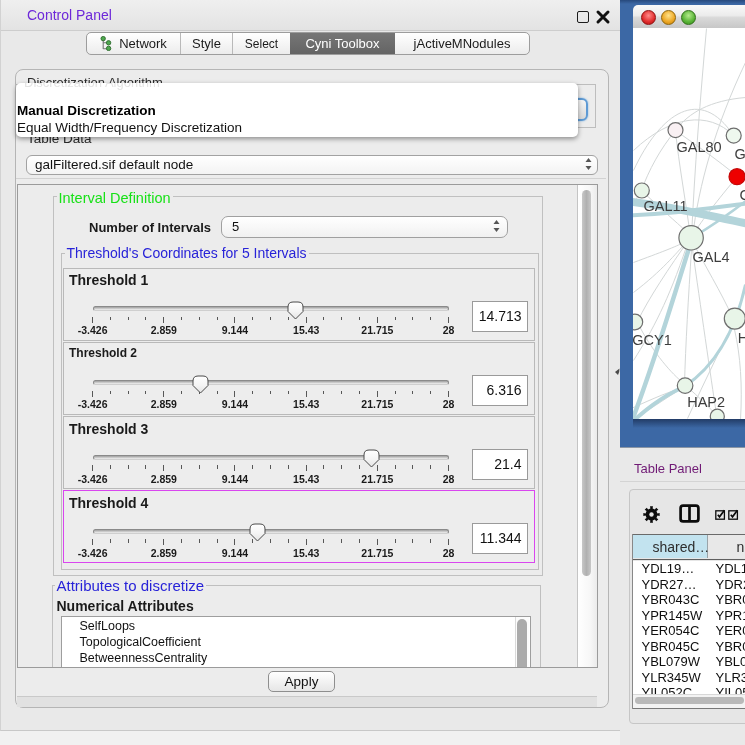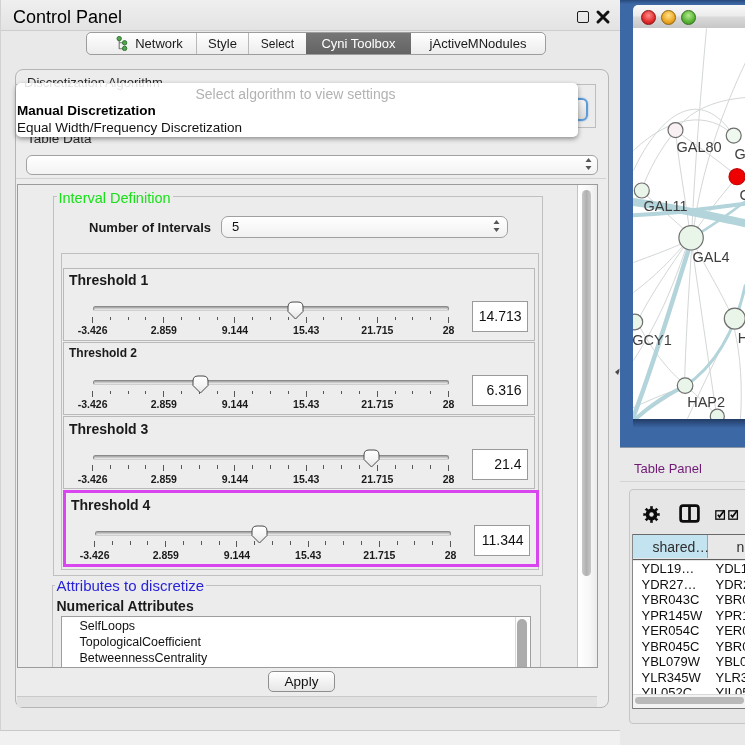--- a/index.html
+++ b/index.html
@@ -8,27 +8,27 @@
   .abs{position:absolute;}
   .grouplbl{position:absolute;background:#ececec;padding:0 2px;font-size:14px;line-height:14px;}
 </style>
 </head>
 <body>
 <div id="root">
 
   <div class="abs" id="leftwin" style="left:0;top:0;width:620px;height:729.5px;background:#e9e9e9;border-bottom:1px solid #c8c8c8;border-left:1px solid #d2d2d2;">
 
     <div class="abs" style="left:0;top:0;width:620px;height:30px;background:linear-gradient(#efefef,#e3e3e3);border-bottom:1px solid #cdcdcd;"></div>
-    <div class="abs" style="left:12px;top:7px;font-size:18px;color:#000000;">Control Panel</div>
+    <div class="abs" style="left:26px;top:7px;font-size:14px;color:#6d28d9;">Control Panel</div>
     <div class="abs" style="left:576px;top:11px;width:10px;height:10px;border:1.6px solid #1c1c1c;border-radius:2px;"></div>
     <svg class="abs" style="left:594px;top:9px;" width="16" height="16" viewBox="0 0 16 16">
       <path d="M3 3 L13 13 M13 3 L3 13" stroke="#111" stroke-width="3" stroke-linecap="round"></path>
     </svg>
 
-    <div class="abs" style="left:85px;top:32px;width:442px;height:21px;border:1px solid #9d9d9d;border-radius:5px;background:linear-gradient(#ffffff,#ececec);overflow:hidden;display:flex;padding-left:16px;">
+    <div class="abs" style="left:85px;top:32px;width:442px;height:21px;border:1px solid #9d9d9d;border-radius:5px;background:linear-gradient(#ffffff,#ececec);overflow:hidden;display:flex;">
       <div style="width:93px;display:flex;align-items:center;justify-content:center;font-size:13px;color:#1a1a1a;">
         <svg width="12" height="15" viewBox="0 0 12 15" style="margin-right:7px;">
           <path d="M3.2 3 L3.2 13 M3.2 6.8 L8.3 6.8 M3.2 12.8 L8.3 12.8" stroke="#777" stroke-width="1.1" fill="none"></path>
           <circle cx="3.2" cy="2.6" r="2.2" fill="#4fa84f" stroke="#2e6b2e" stroke-width="0.9"></circle>
           <circle cx="8.6" cy="6.8" r="2.2" fill="#4fa84f" stroke="#2e6b2e" stroke-width="0.9"></circle>
           <circle cx="8.6" cy="12.4" r="2.2" fill="#4fa84f" stroke="#2e6b2e" stroke-width="0.9"></circle>
         </svg>Network</div>
       <div style="width:0;border-left:1px solid #b9b9b9;"></div>
       <div style="width:51px;display:flex;align-items:center;justify-content:center;font-size:13px;color:#1a1a1a;">Style</div>
       <div style="width:0;border-left:1px solid #b9b9b9;"></div>
@@ -40,20 +40,21 @@
     <div class="abs" style="left:14px;top:69px;width:592px;height:637px;border:1px solid #b5b5b5;border-radius:8px;background:#ececec;"></div>
     <div class="abs" style="left:16px;top:696px;width:580px;height:10.3px;background:#e1e1e1;border-top:1px solid #c9c9c9;"></div>
 
     <div class="abs" style="left:14px;top:84px;width:579px;height:42px;border:1px solid #bdbdbd;"></div>
     <div class="abs" style="left:24px;top:75px;font-size:13px;color:#2a2a2a;background:#ececec;padding:0 2px;">Discretization Algorithm</div>
 
     <div class="abs" style="left:568px;top:98px;width:15px;height:19px;border:2.5px solid #5e9ad4;border-radius:6px;background:linear-gradient(#f5f5f5,#d9d9d9);box-shadow:0 0 2px #79b2e2;"></div>
 
     <div class="abs" style="left:26px;top:131px;font-size:13.5px;color:#2a2a2a;">Table Data</div>
     <div class="abs" style="left:25px;top:155px;width:570px;height:18px;border:1px solid #a2a2a2;border-radius:6px;background:linear-gradient(#ffffff,#f3f3f3);"></div>
+    <div class="abs" style="left:34px;top:156.5px;font-size:13.5px;color:#111;">galFiltered.sif default node</div>
     <svg class="abs" style="left:583px;top:157px;" width="9" height="14" viewBox="0 0 9 14">
       <path d="M4.5 1 L7.5 5 L1.5 5 Z" fill="#555"></path>
         <path d="M4.5 13 L1.5 9 L7.5 9 Z" fill="#555"></path>
     </svg>
     <div class="abs" style="left:15px;top:177.5px;width:590px;height:1px;background:#d2d2d2;"></div>
 
     <div class="abs" id="scrollpane" style="left:16px;top:183.5px;width:578.5px;height:482px;border:1px solid #9b9b9b;background:#ececec;overflow:hidden;">
 
       <div class="abs" style="left:559px;top:0;width:19.5px;height:482px;background:linear-gradient(to right,#ffffff,#f7f7f7 60%,#e9e9e9);border-left:1px solid #c4c4c4;"></div>
       <div class="abs" style="left:564px;top:5.5px;width:9px;height:386px;border-radius:4.5px;background:linear-gradient(to right,#c7c7c7,#b0b0b0 50%,#c7c7c7);"></div>
@@ -63,20 +64,21 @@
 
       <div class="abs" style="left:71px;top:35px;font-size:13px;font-weight:bold;color:#1a1a1a;">Number of Intervals</div>
       <div class="abs" style="left:203px;top:31.5px;width:285px;height:20px;border:1px solid #a0a0a0;border-radius:7px;background:linear-gradient(#ffffff,#f1f1f1);"></div>
       <div class="abs" style="left:214px;top:34.5px;font-size:13px;color:#111;">5</div>
       <svg class="abs" style="left:474px;top:34.5px;" width="9" height="14" viewBox="0 0 9 14">
         <path d="M4.5 1 L7.5 5 L1.5 5 Z" fill="#555"></path>
           <path d="M4.5 13 L1.5 9 L7.5 9 Z" fill="#555"></path>
       </svg>
 
       <div class="abs" style="left:42.5px;top:68.5px;width:476px;height:315px;border:1px solid #bfbfbf;"></div>
+      <div class="grouplbl" style="left:46.5px;top:61.5px;color:#2823d8;">Threshold's Coordinates for 5 Intervals</div>
 
       <div class="abs" style="left:45px;top:83px;width:469.5px;height:71px;border:1px solid #b9b9b9;background:#ededed;">
         <div class="abs" style="left:5px;top:3.5px;font-size:14px;font-weight:bold;color:#1a1a1a;">Threshold 1</div>
         <div class="abs" style="left:28.5px;top:37.5px;width:354px;height:3px;border:1px solid #8a8a8a;border-bottom-color:#cfcfcf;border-radius:3px;background:linear-gradient(#9e9e9e,#dadada 70%,#f0f0f0);"></div>
         <div class="abs" style="left:28.1px;top:48px;width:358px;height:3.5px;background:repeating-linear-gradient(to right,#575757 0 1px,transparent 1px 17.8px);"></div>
         <div class="abs" style="left:28.1px;top:48px;width:358px;height:6px;background:repeating-linear-gradient(to right,#575757 0 1px,transparent 1px 71.2px);"></div>
         <div class="abs" style="left:-1.4px;top:55.5px;width:60px;text-align:center;font-size:10.5px;font-weight:bold;color:#1a1a1a;">-3.426</div>
         <div class="abs" style="left:69.8px;top:55.5px;width:60px;text-align:center;font-size:10.5px;font-weight:bold;color:#1a1a1a;">2.859</div>
         <div class="abs" style="left:141.0px;top:55.5px;width:60px;text-align:center;font-size:10.5px;font-weight:bold;color:#1a1a1a;">9.144</div>
         <div class="abs" style="left:212.2px;top:55.5px;width:60px;text-align:center;font-size:10.5px;font-weight:bold;color:#1a1a1a;">15.43</div>
@@ -133,21 +135,21 @@
           <defs>
               <linearGradient id="tg231.6" x1="0" y1="0" x2="0" y2="1">
                 <stop offset="0" stop-color="#ffffff"></stop>
                 <stop offset="0.55" stop-color="#f4f4f4"></stop>
                 <stop offset="1" stop-color="#e4e4e4"></stop>
               </linearGradient>
             </defs>
         </svg>
         <div class="abs" style="left:407.5px;top:32px;width:54px;height:29px;border:1px solid #9a9a9a;background:#ffffff;font-size:14px;color:#111;line-height:29px;text-align:right;"><span style="margin-right:5px;">21.4</span></div>
       </div>
-      <div class="abs" style="left:45px;top:305.9px;width:469.5px;height:71px;border:3px solid #d946ef;background:#ededed;">
+      <div class="abs" style="left:45px;top:305.9px;width:469.5px;height:71px;border:1px solid #d946ef;background:#ededed;">
         <div class="abs" style="left:5px;top:3.5px;font-size:14px;font-weight:bold;color:#1a1a1a;">Threshold 4</div>
         <div class="abs" style="left:28.5px;top:37.5px;width:354px;height:3px;border:1px solid #8a8a8a;border-bottom-color:#cfcfcf;border-radius:3px;background:linear-gradient(#9e9e9e,#dadada 70%,#f0f0f0);"></div>
         <div class="abs" style="left:28.1px;top:48px;width:358px;height:3.5px;background:repeating-linear-gradient(to right,#575757 0 1px,transparent 1px 17.8px);"></div>
         <div class="abs" style="left:28.1px;top:48px;width:358px;height:6px;background:repeating-linear-gradient(to right,#575757 0 1px,transparent 1px 71.2px);"></div>
         <div class="abs" style="left:-1.4px;top:55.5px;width:60px;text-align:center;font-size:10.5px;font-weight:bold;color:#1a1a1a;">-3.426</div>
         <div class="abs" style="left:69.8px;top:55.5px;width:60px;text-align:center;font-size:10.5px;font-weight:bold;color:#1a1a1a;">2.859</div>
         <div class="abs" style="left:141.0px;top:55.5px;width:60px;text-align:center;font-size:10.5px;font-weight:bold;color:#1a1a1a;">9.144</div>
         <div class="abs" style="left:212.2px;top:55.5px;width:60px;text-align:center;font-size:10.5px;font-weight:bold;color:#1a1a1a;">15.43</div>
         <div class="abs" style="left:283.4px;top:55.5px;width:60px;text-align:center;font-size:10.5px;font-weight:bold;color:#1a1a1a;">21.715</div>
         <div class="abs" style="left:354.6px;top:55.5px;width:60px;text-align:center;font-size:10.5px;font-weight:bold;color:#1a1a1a;">28</div>
@@ -174,21 +176,20 @@
       <div class="abs" style="left:497px;top:432px;width:13px;height:118px;background:#fcfcfc;border-left:1px solid #dadada;"></div>
       <div class="abs" style="left:499px;top:434px;width:10px;height:90px;border-radius:5px;background:#ababab;"></div>
     </div>
 
     <div class="abs" style="left:267px;top:671px;width:65px;height:19px;border:1px solid #8e8e8e;border-radius:5px;background:linear-gradient(#ffffff,#e6e6e6);text-align:center;font-size:13.5px;color:#111;line-height:19px;">Apply</div>
 
   </div>
 
   <div class="abs" id="popup" style="left:15.5px;top:83px;width:562px;height:53.5px;background:#ffffff;border-radius:5px;box-shadow:0 2px 5px rgba(0,0,0,0.4);z-index:50;overflow:hidden;">
     <div class="abs" style="left:8.5px;top:-8px;font-size:13px;color:#e4e4e4;">Discretization Algorithm</div>
-    <div class="abs" style="left:180px;top:2.5px;font-size:14px;color:#b2b2b2;">Select algorithm to view settings</div>
     <div class="abs" style="left:1.5px;top:20.3px;font-size:13.5px;font-weight:bold;color:#000;">Manual Discretization</div>
     <div class="abs" style="left:1.5px;top:36.5px;font-size:13.5px;color:#111;">Equal Width/Frequency Discretization</div>
   </div>
 
   <svg class="abs" style="left:612.5px;top:367px;z-index:5;" width="8" height="9" viewBox="0 0 8 9">
     <path d="M6.5 1.5 L2 5 L5 8 Q6.5 6 6.5 1.5 Z" fill="#4a4a4a"></path>
   </svg>
 
   <div class="abs" style="left:620px;top:0;width:125px;height:448px;background:#3c68a5;"></div>
   <div class="abs" style="left:620px;top:0;width:125px;height:4px;background:linear-gradient(#27497c,#3c68a5);"></div>

